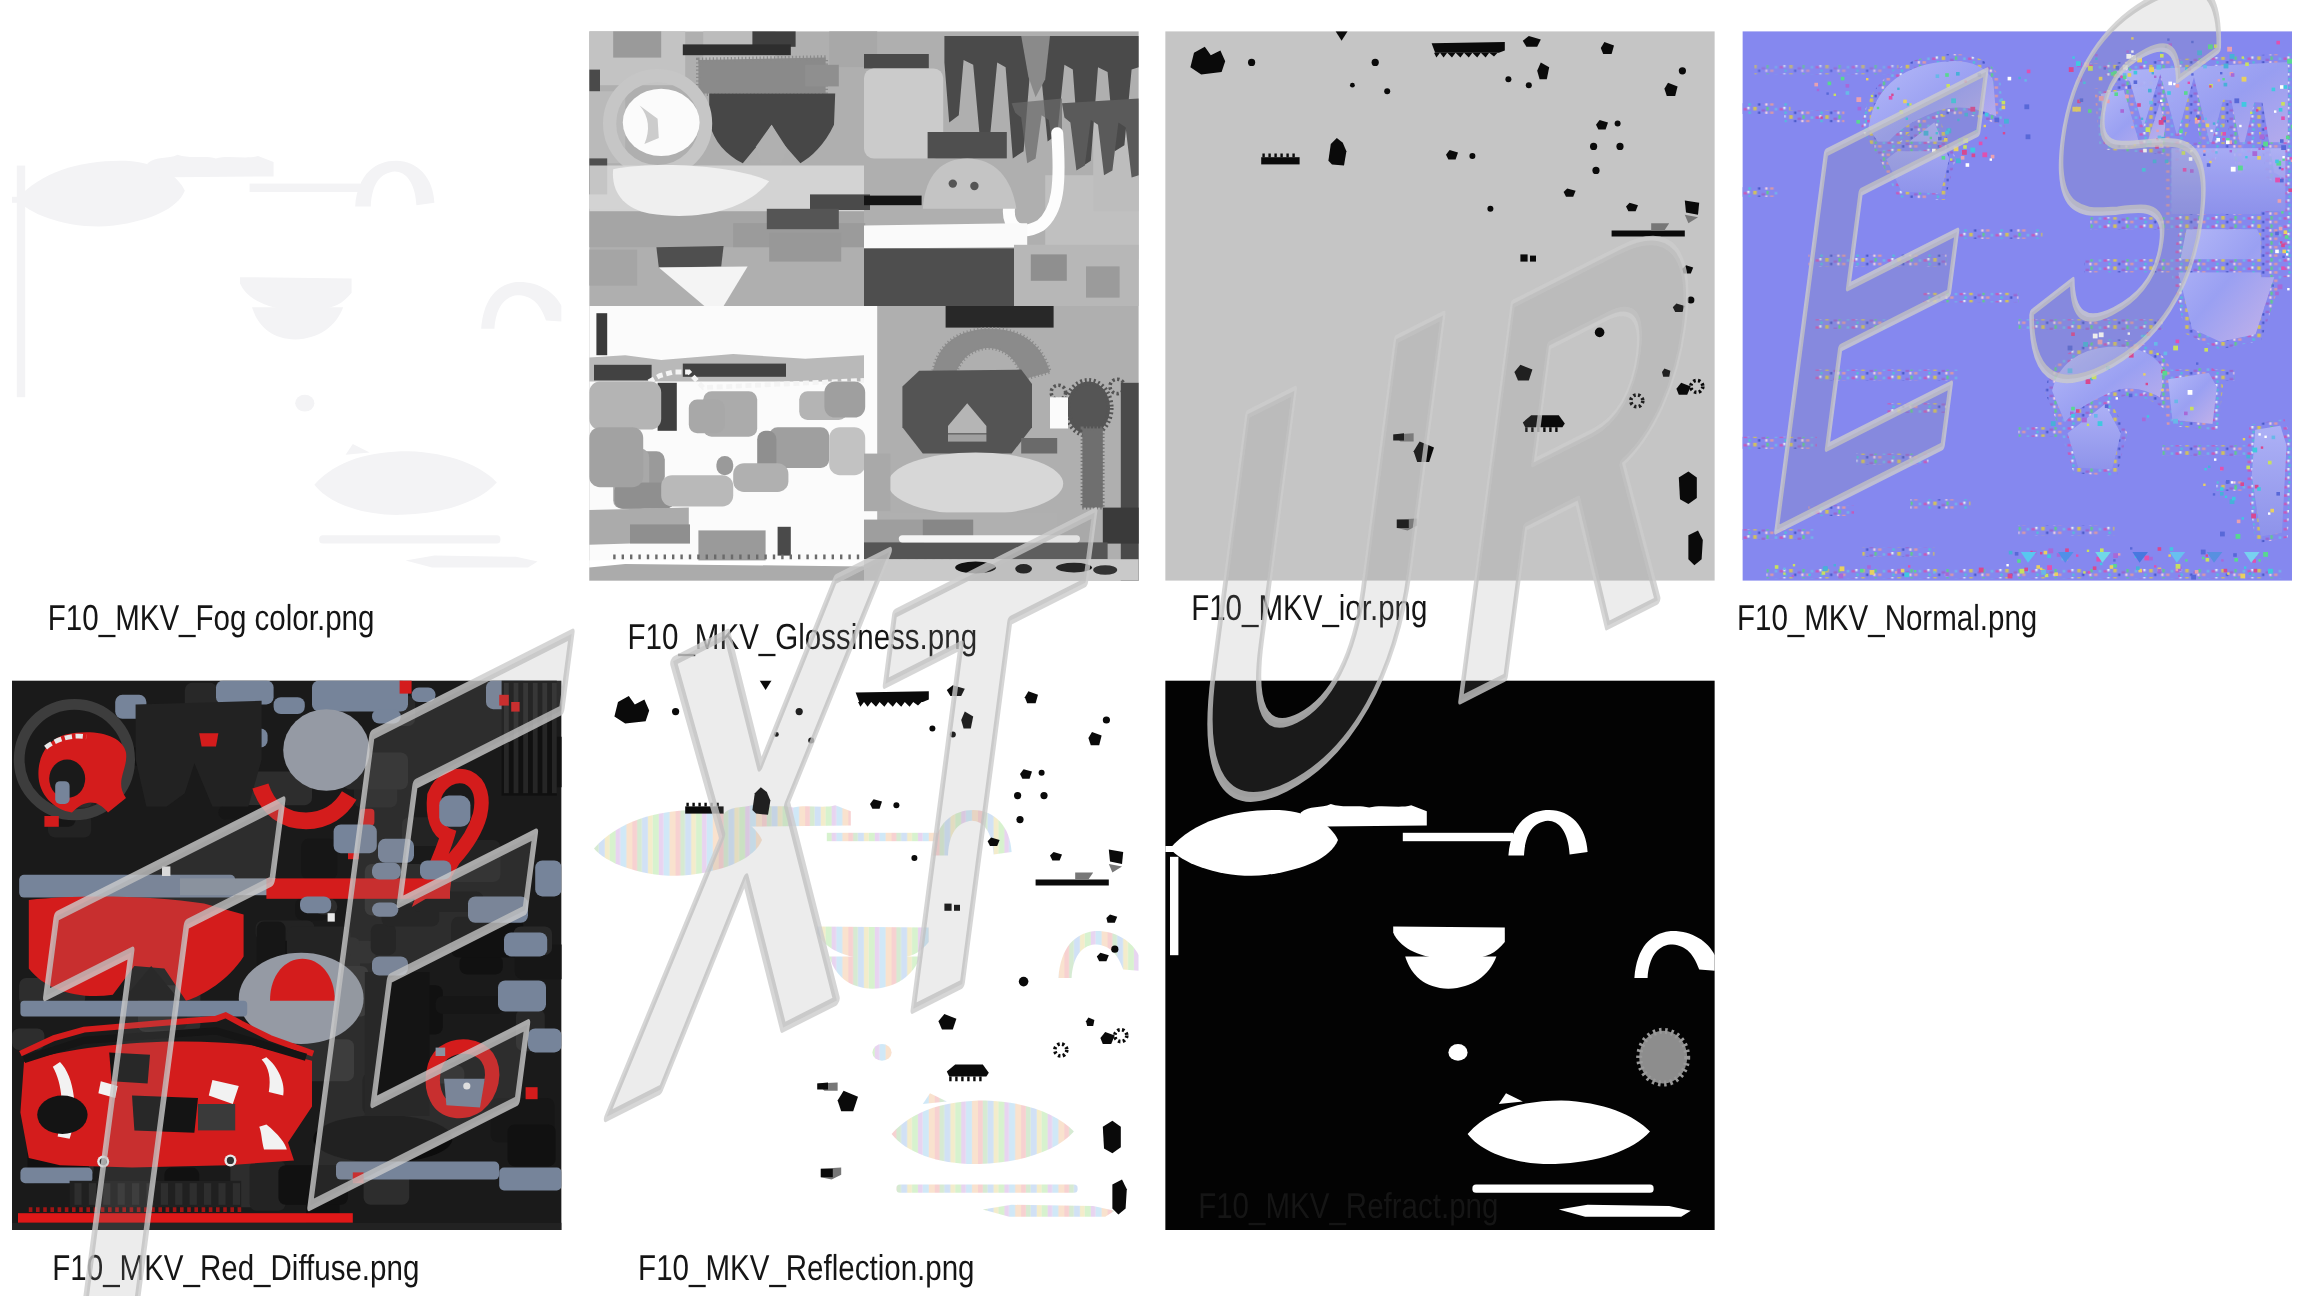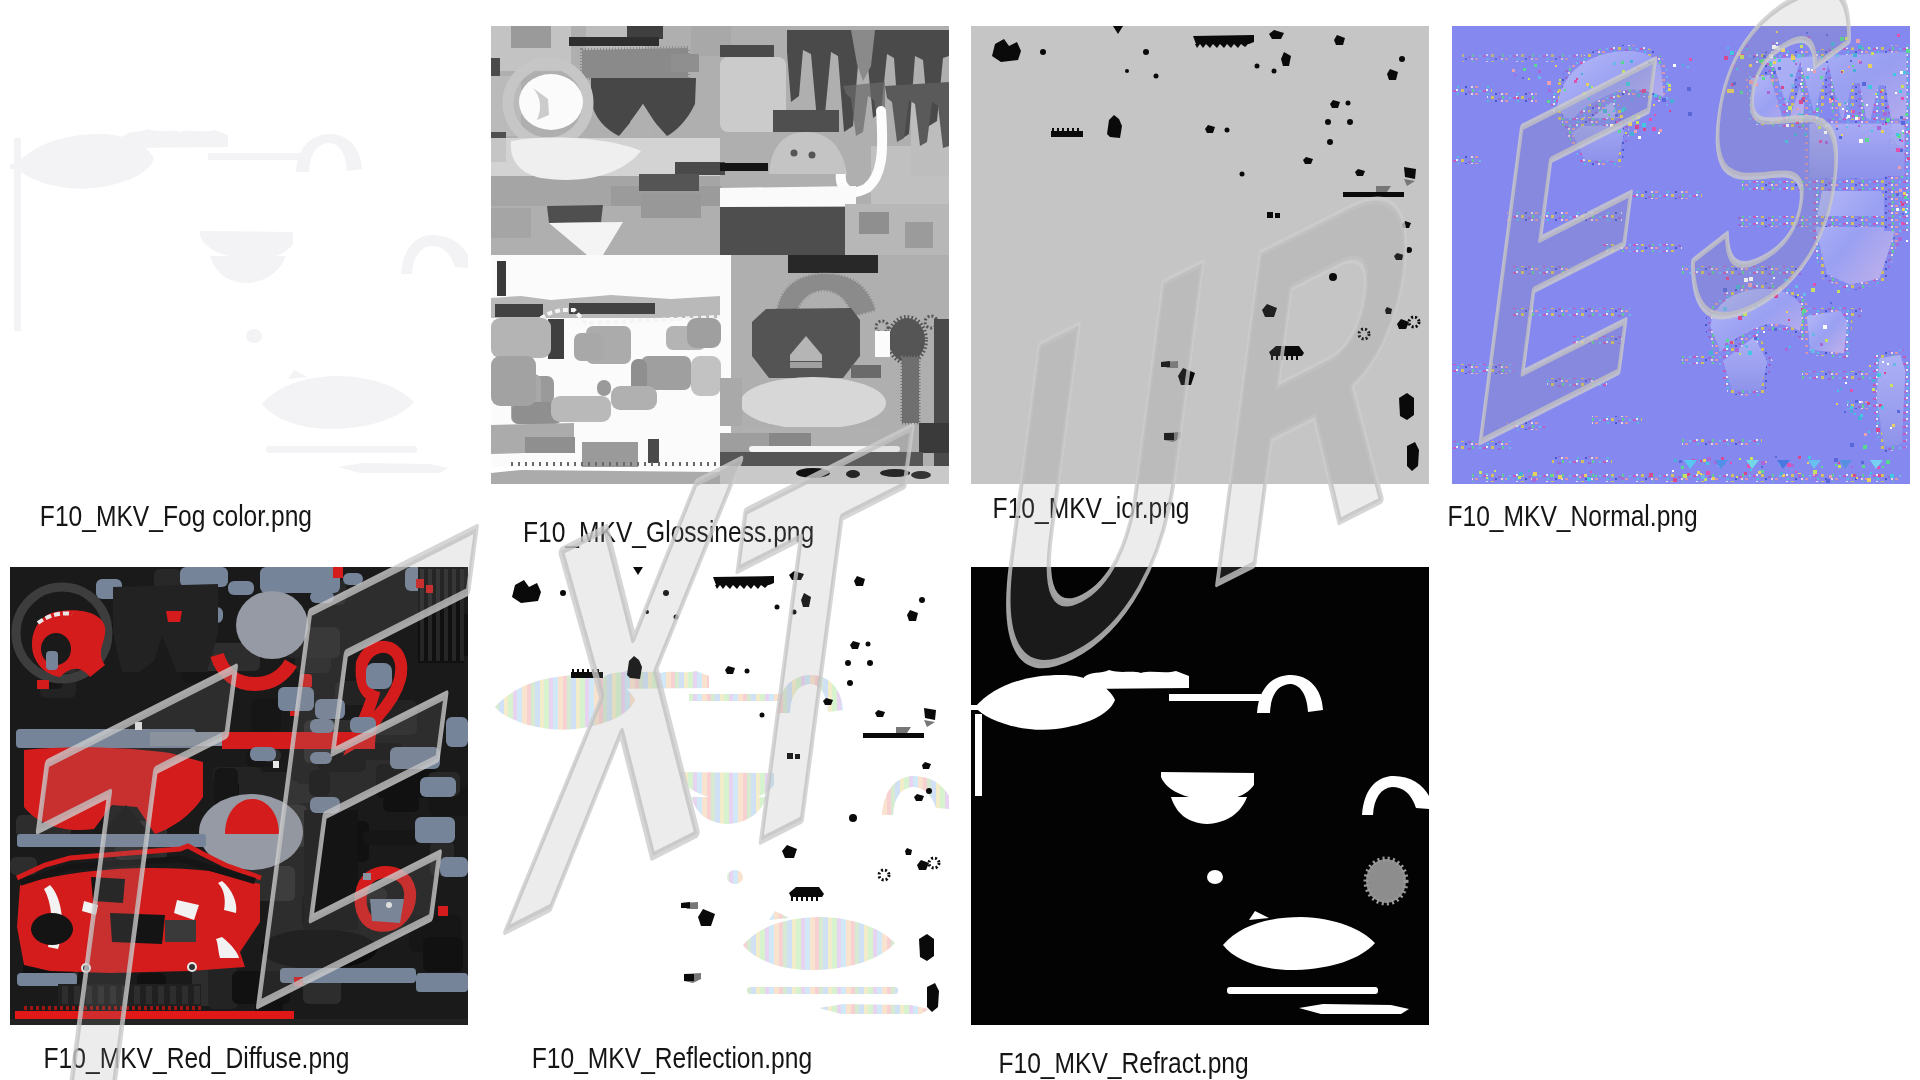--- a/index.html
+++ b/index.html
@@ -974,21 +974,21 @@
 <rect x="256" y="420" width="151" height="7" rx="3" fill="#ffffff"></rect>
 <path d="M328,441 L352,437 L420,438 L438,442 L430,447 L350,447 Z" fill="#ffffff"></path>
       <ellipse cx="415" cy="314" rx="20" ry="22" fill="#8d8d8d" stroke="#9a9a9a" stroke-width="5" stroke-dasharray="2,3"></ellipse>
     </svg></div>
 <div class="lab" style="left:10px;top:502px;"><span>F10_MKV_Fog color.png</span></div>
 <div class="lab" style="left:491px;top:494px;margin-top:24px;"><span>F10_MKV_Glossiness.png</span></div>
 <div class="lab" style="left:971px;top:494px;"><span>F10_MKV_ior.png</span></div>
 <div class="lab" style="left:1420px;top:502px;"><span>F10_MKV_Normal.png</span></div>
 <div class="lab" style="left:10px;top:1044px;"><span>F10_MKV_Red_Diffuse.png</span></div>
 <div class="lab" style="left:501px;top:1044px;"><span>F10_MKV_Reflection.png</span></div>
-<div class="lab" style="left:971px;top:1049px;"><span>F10_MKV_Refract.png</span></div>
+<div class="lab" style="left:971px;top:992px;"><span>F10_MKV_Refract.png</span></div>
 <svg id="wm" width="1920" height="1080" style="position:absolute;left:0;top:0;">
   <g font-family="Liberation Sans, sans-serif" font-weight="bold" font-size="570" fill="rgba(140,140,140,0.17)" stroke="rgba(204,204,204,0.8)" stroke-width="9" stroke-linejoin="round" paint-order="stroke">
     <text transform="matrix(0.5607,-0.2835,-0.1365,1.0395,-10,1173)">T</text>
     <text transform="matrix(0.5393,-0.2727,-0.1313,0.9999,238,1015)">E</text>
     <text transform="matrix(0.5180,-0.2619,-0.1261,0.9603,503,932)">X</text>
     <text transform="matrix(0.4966,-0.2511,-0.1209,0.9207,695,874)">T</text>
     <text transform="matrix(0.4753,-0.2403,-0.1157,0.8811,978,699)">U</text>
     <text transform="matrix(0.4539,-0.2295,-0.1105,0.8415,1200,592)">R</text>
     <text transform="matrix(0.4325,-0.2187,-0.1053,0.8019,1464,450)">E</text>
     <text transform="matrix(0.4112,-0.2079,-0.1001,0.7623,1676,342)">S</text>

